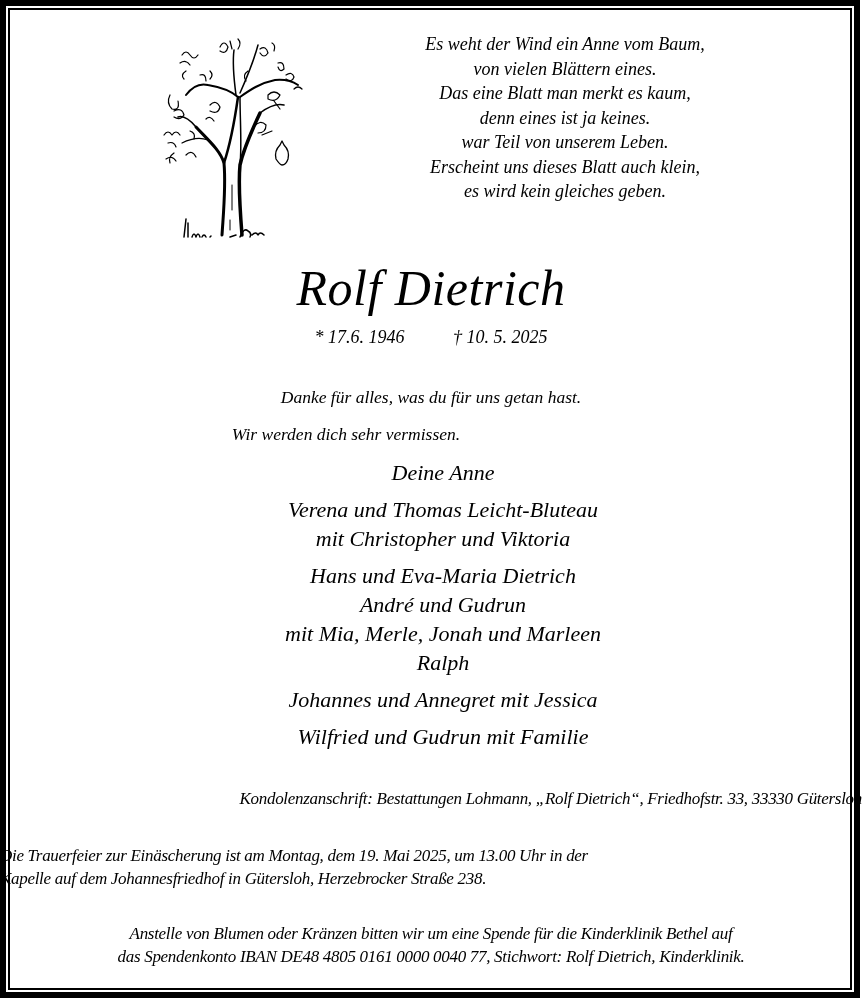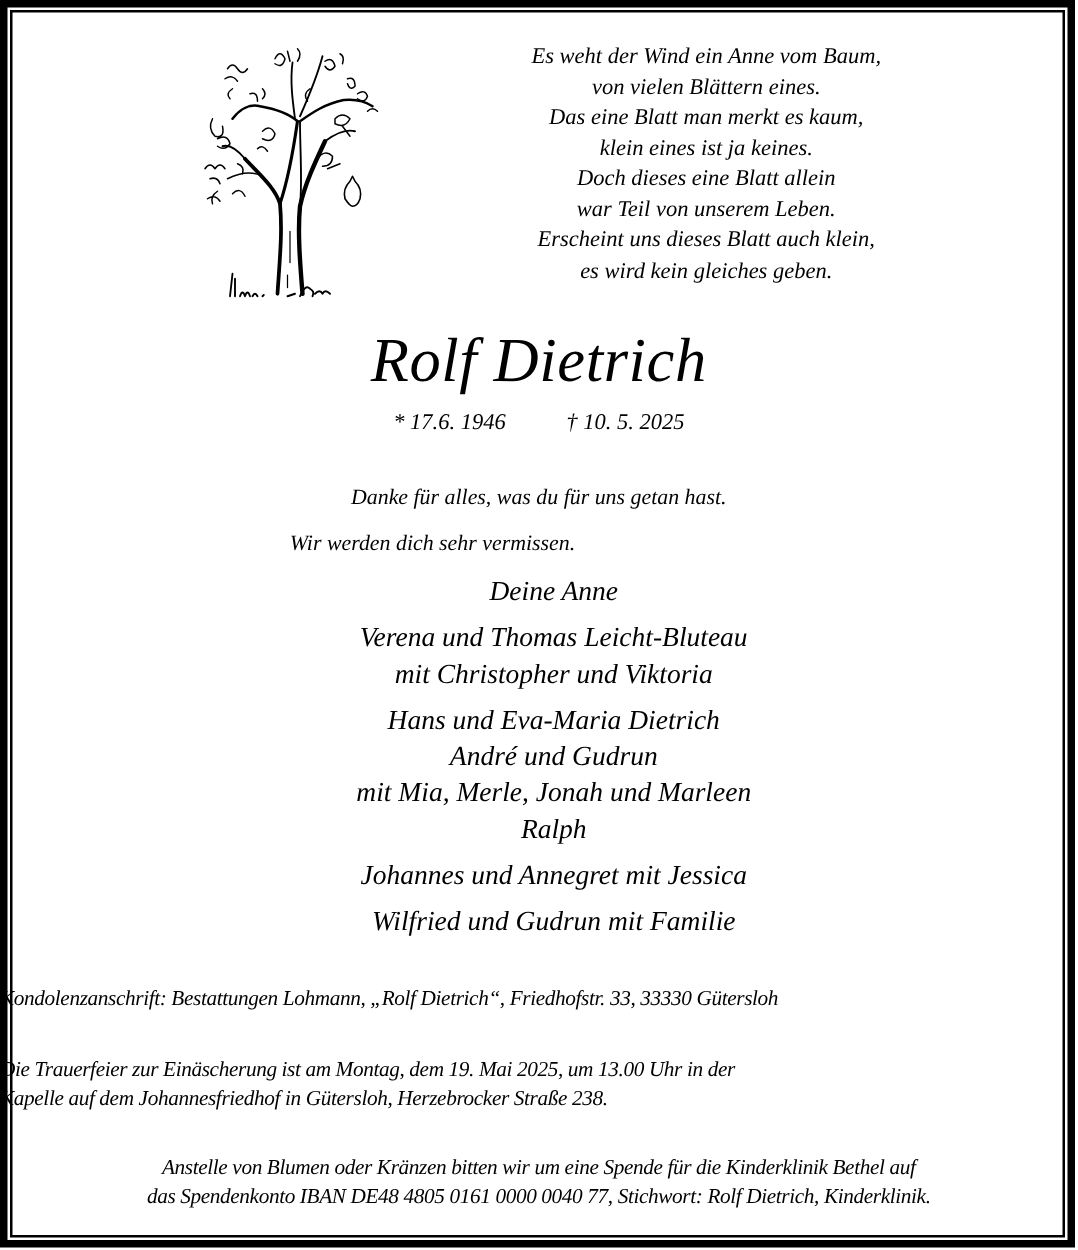--- a/index.html
+++ b/index.html
@@ -46,21 +46,21 @@
     }
 
     .mourners {
       position: absolute; left: 12px; top: 458px; width: 862px; text-align: center;
       font-style: italic; font-size: 22px; line-height: 29px;
     }
     .mourner-group { margin-bottom: 8px; }
     .mourner-group div { white-space: nowrap; }
 
     .condolence {
-      position: absolute; left: 0; top: 788px; width: 862px; text-align: left;
+      position: absolute; left: 0; top: 788px; width: 862px; text-align: right;
       font-style: italic; font-size: 17px; line-height: 22px; letter-spacing: -0.3px;
     }
     .ceremony {
       position: absolute; left: 0; top: 844px; width: 862px; text-align: left;
       font-style: italic; font-size: 17px; line-height: 23px; letter-spacing: -0.3px;
     }
     .donation {
       position: absolute; left: 0; top: 922px; width: 862px; text-align: center;
       font-style: italic; font-size: 17px; line-height: 23px; letter-spacing: -0.3px;
     }
@@ -103,22 +103,21 @@
   <path d="M120 110 q-6 6 -4 14 q4 6 6 6 q4 0 6 -6 q2 -8 -4 -14 l-2 -4 l-2 4 z" stroke-width="1.3"></path>
 
   <path d="M24 202 l2 -18 M28 202 l0 -14 M32 202 q2 -6 4 0 q2 -6 4 0 M42 202 q2 -4 4 0 M50 202 l1 -1" stroke-width="1.5"></path>
   <path d="M80 202 q4 -10 8 -6 q4 2 2 6 M92 200 q4 -4 6 0 q2 -4 6 0 M76 200 l-6 2" stroke-width="1.5"></path>
 </svg>
 
 <div class="poem">
   <div>Es weht der Wind ein Anne vom Baum,</div>
   <div>von vielen Blättern eines.</div>
   <div>Das eine Blatt man merkt es kaum,</div>
-  <div>klein eines ist ja keines.</div>
-  <div>Doch dieses eine Blatt allein</div>
+  <div>denn eines ist ja keines.</div>
   <div>war Teil von unserem Leben.</div>
   <div>Erscheint uns dieses Blatt auch klein,</div>
   <div>es wird kein gleiches geben.</div>
 </div>
 
 <div class="name">Rolf Dietrich</div>
 <div class="dates">
   <span class="birth">* 17.6. 1946</span>
   <span class="death">† 10. 5. 2025</span>
 </div>

